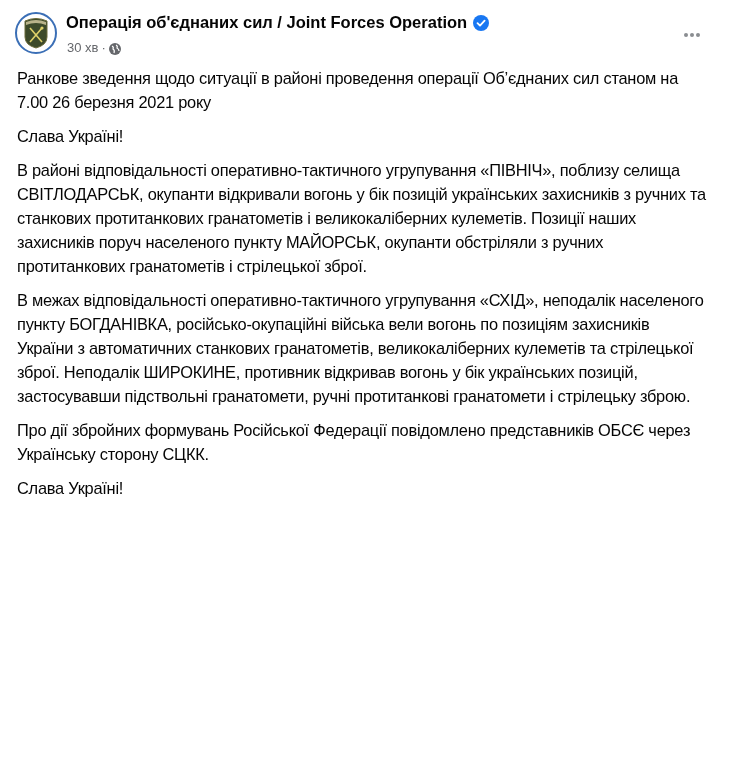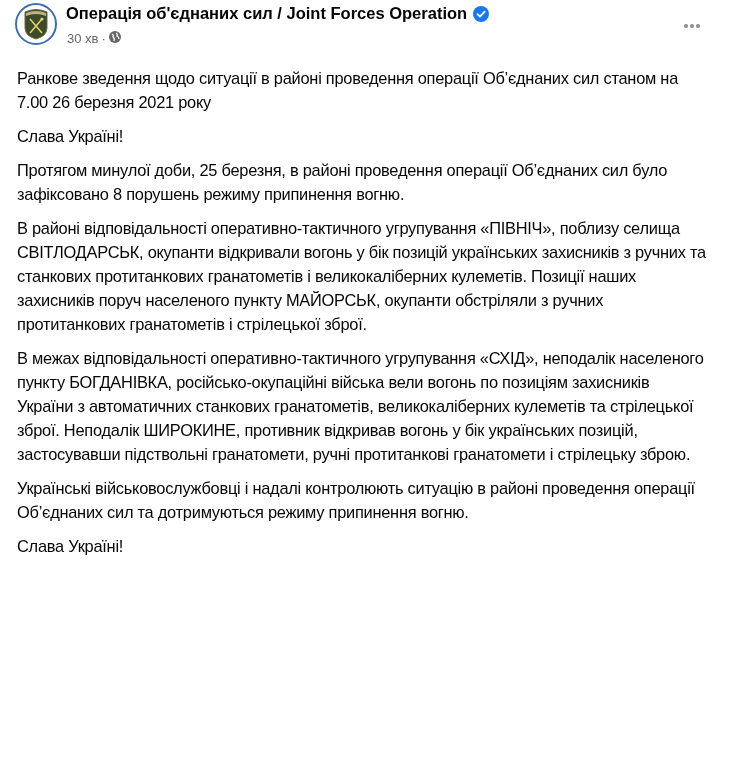--- a/index.html
+++ b/index.html
@@ -2,36 +2,36 @@
 <html><head>
   <meta charset="utf-8">
   <style>
     html, body { margin: 0; padding: 0; background: #ffffff; }
     body {
       width: 729px; height: 784px; overflow: hidden;
       font-family: "Liberation Sans", "DejaVu Sans", sans-serif;
       color: #050505;
       position: relative;
     }
-    .header { position: absolute; left: 0; top: 0; width: 729px; height: 60px; }
+    .header { position: absolute; left: 0; top: 9px; width: 729px; height: 60px; }
     .avatar {
       position: absolute; left: 15px; top: 3px; width: 42px; height: 42px;
       border-radius: 50%; border: 2px solid #3b6fb6; box-sizing: border-box;
       background: #fff; display: flex; align-items: center; justify-content: center;
     }
     .avatar svg { width: 26px; height: 32px; }
     .page-name {
       position: absolute; left: 66px; top: 4px;
       font-size: 16.5px; font-weight: bold; color: #050505; white-space: nowrap;
       display: flex; align-items: center;
     }
     .verified { margin-left: 6px; width: 16px; height: 16px; }
     .meta {
       position: absolute; left: 67px; top: 31px;
-      font-size: 13px; color: #65676b; display: flex; align-items: flex-start;
+      font-size: 13px; color: #65676b; display: flex; align-items: flex-end;
     }
     .meta .dot { margin: 0 3px; }
     .globe { width: 12px; height: 12px; }
     .more {
       position: absolute; left: 680px; top: 18px; width: 24px; height: 16px;
       display: flex; align-items: center; justify-content: center; gap: 2px;
     }
     .more span { width: 4px; height: 4px; border-radius: 50%; background: #8a8d91; display: block; }
     .post {
       position: absolute; left: 17px; top: 66px; width: 705px;
@@ -70,18 +70,17 @@
   <div class="more">
     <span></span>
     <span></span>
     <span></span>
   </div>
 </div>
 
 <div class="post">
   <p>Ранкове зведення щодо ситуації в районі проведення операції Об’єднаних сил станом на 7.00 26 березня 2021 року</p>
   <p>Слава Україні!</p>
-  <p>Протягом минулої доби, 25 березня, в районі проведення операції Об’єднаних сил було зафіксовано 8 порушень режиму припинення вогню.</p>
   <p>В районі відповідальності оперативно-тактичного угрупування «ПІВНІЧ», поблизу селища СВІТЛОДАРСЬК, окупанти відкривали вогонь у бік позицій українських захисників з ручних та станкових протитанкових гранатометів і великокаліберних кулеметів. Позиції наших захисників поруч населеного пункту МАЙОРСЬК, окупанти обстріляли з ручних протитанкових гранатометів і стрілецької зброї.</p>
   <p>В межах відповідальності оперативно-тактичного угрупування «СХІД», неподалік населеного пункту БОГДАНІВКА, російсько-окупаційні війська вели вогонь по позиціям захисників України з автоматичних станкових гранатометів, великокаліберних кулеметів та стрілецької зброї. Неподалік ШИРОКИНЕ, противник відкривав вогонь у бік українських позицій, застосувавши підствольні гранатомети, ручні протитанкові гранатомети і стрілецьку зброю.</p>
-  <p>Українські військовослужбовці і надалі контролюють ситуацію в районі проведення операції Об’єднаних сил та дотримуються режиму припинення вогню.</p>
+  <p>Про дії збройних формувань Російської Федерації повідомлено представників ОБСЄ через Українську сторону СЦКК.</p>
   <p>Слава Україні!</p>
 </div>
 
 </body></html>

